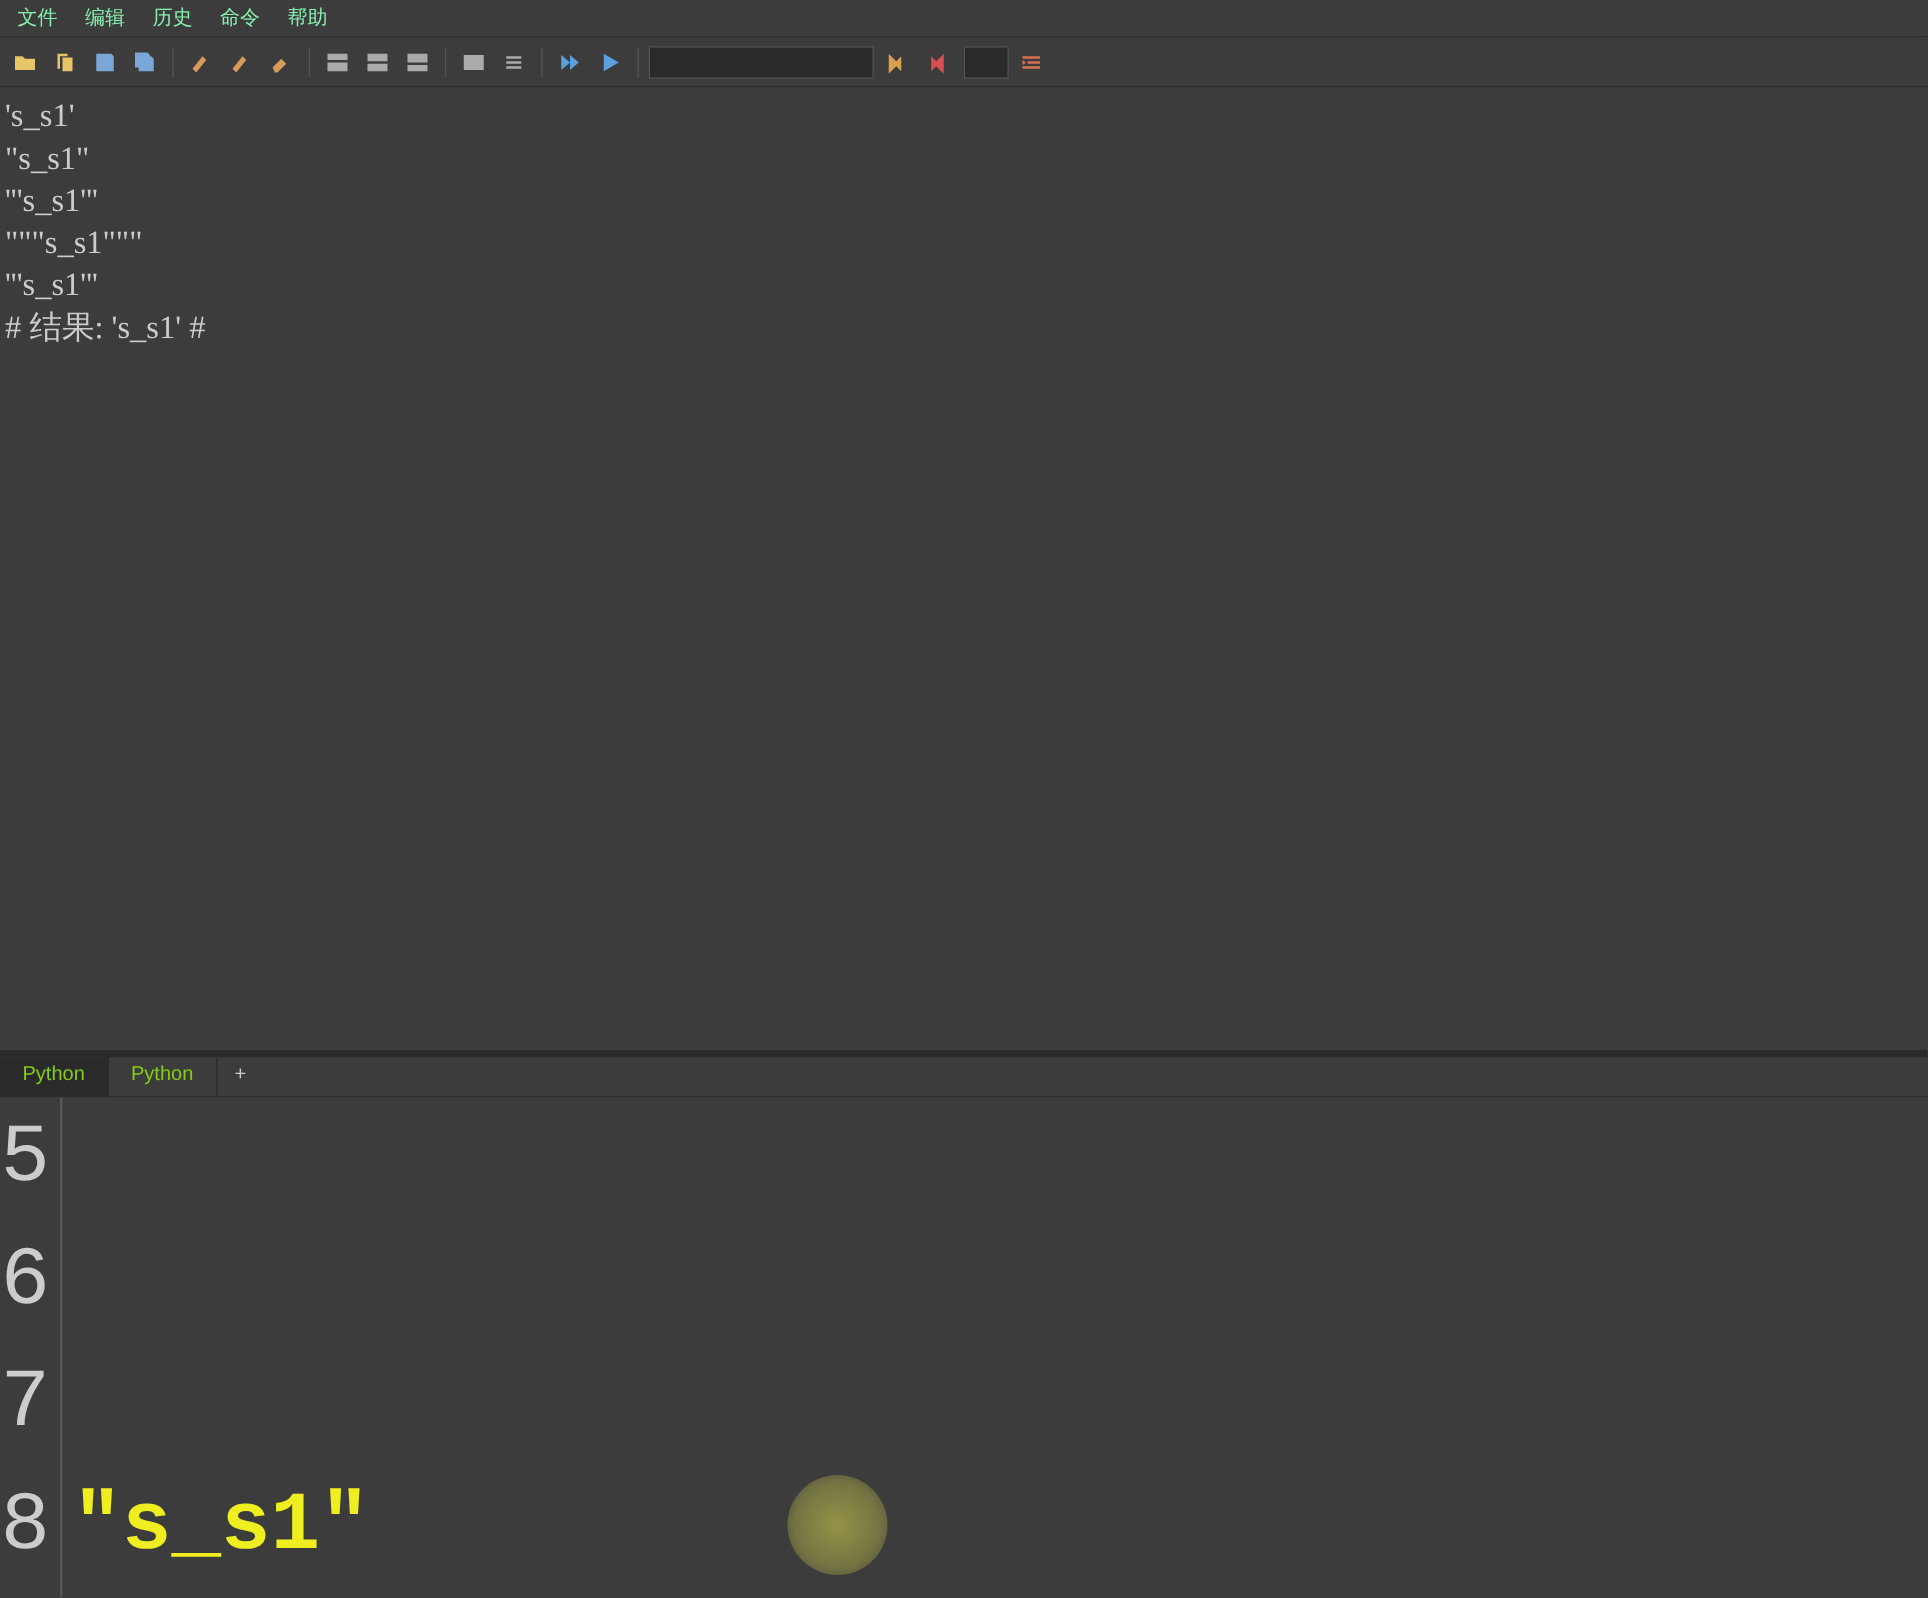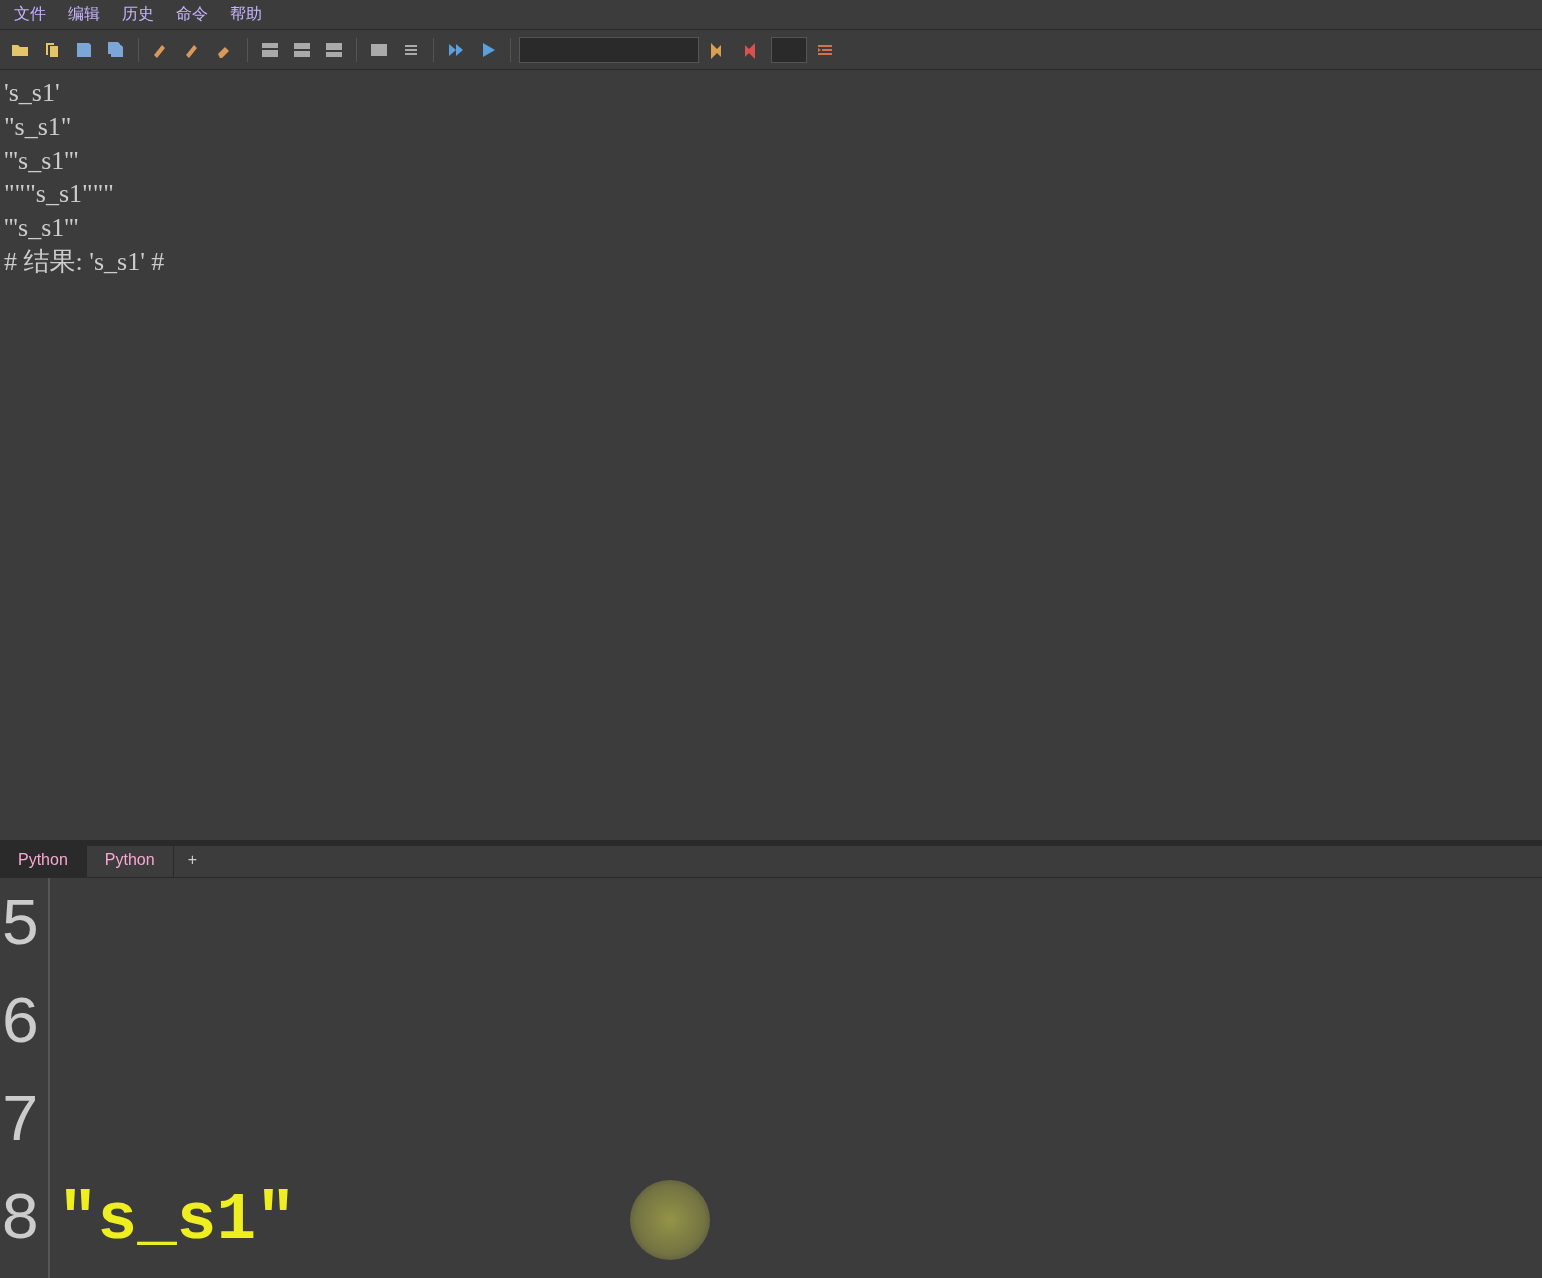--- a/index.html
+++ b/index.html
@@ -16,21 +16,21 @@
   .menu-bar {
     background: #3c3c3c;
     display: flex;
     padding: 2px 4px;
     font-size: 16px;
     gap: 2px;
     border-bottom: 1px solid #2a2a2a;
   }
   .menu-item {
     padding: 2px 10px;
-    color: #c4b5fd;
+    color: #86efac;
     cursor: pointer;
   }
   .toolbar {
     background: #3c3c3c;
     display: flex;
     align-items: center;
     padding: 4px 6px;
     gap: 4px;
     border-bottom: 1px solid #2a2a2a;
     height: 40px;
@@ -81,21 +81,21 @@
   }
   .tab-bar {
     background: #3c3c3c;
     display: flex;
     border-bottom: 1px solid #2a2a2a;
     height: 32px;
   }
   .tab {
     padding: 5px 18px;
     font-size: 16px;
-    color: #f9a8d4;
+    color: #84cc16;
     cursor: pointer;
     border-right: 1px solid #2a2a2a;
   }
   .tab.active { background: #2a2a2a; }
   .tab-add {
     padding: 5px 14px;
     font-size: 16px;
     color: #ccc;
     cursor: pointer;
   }

